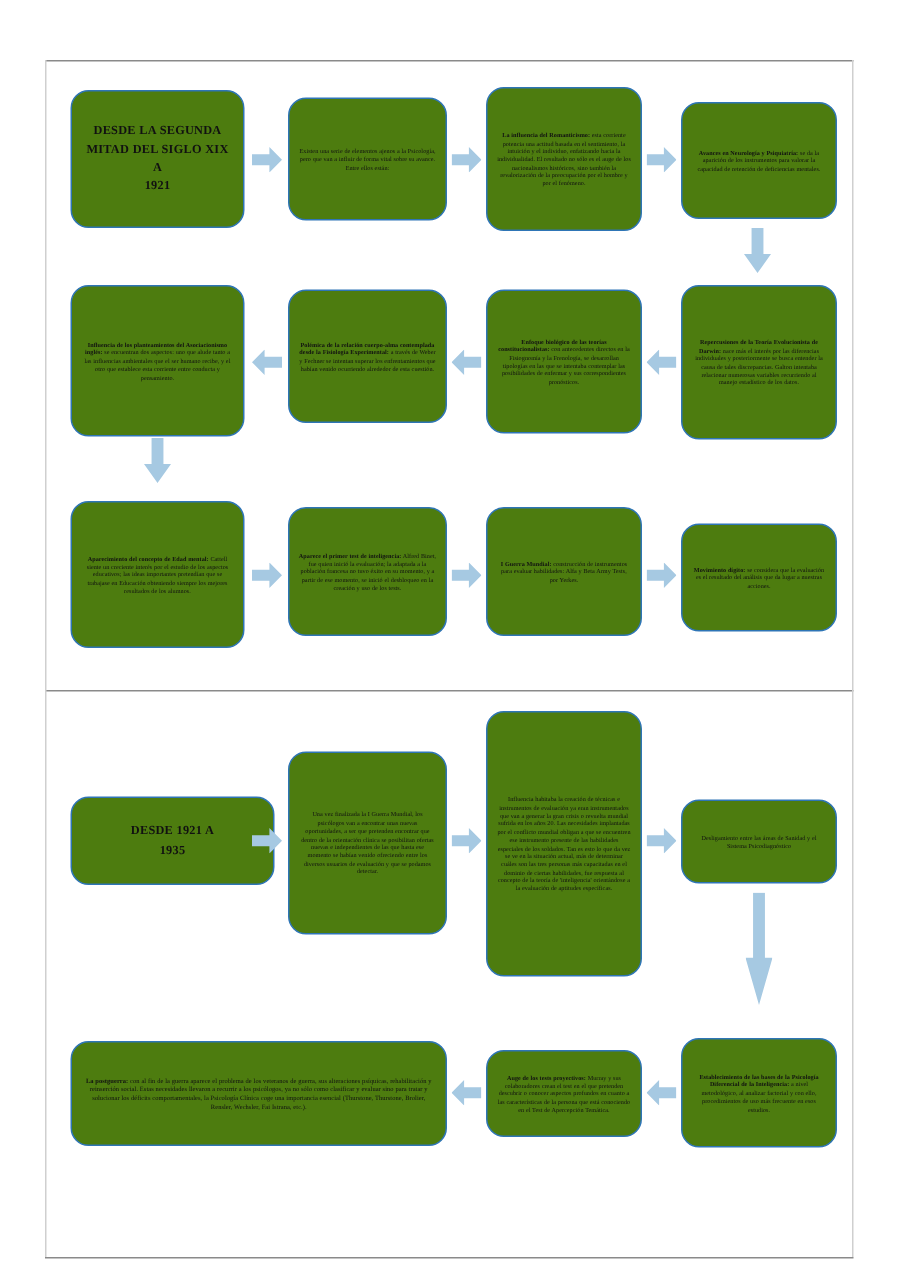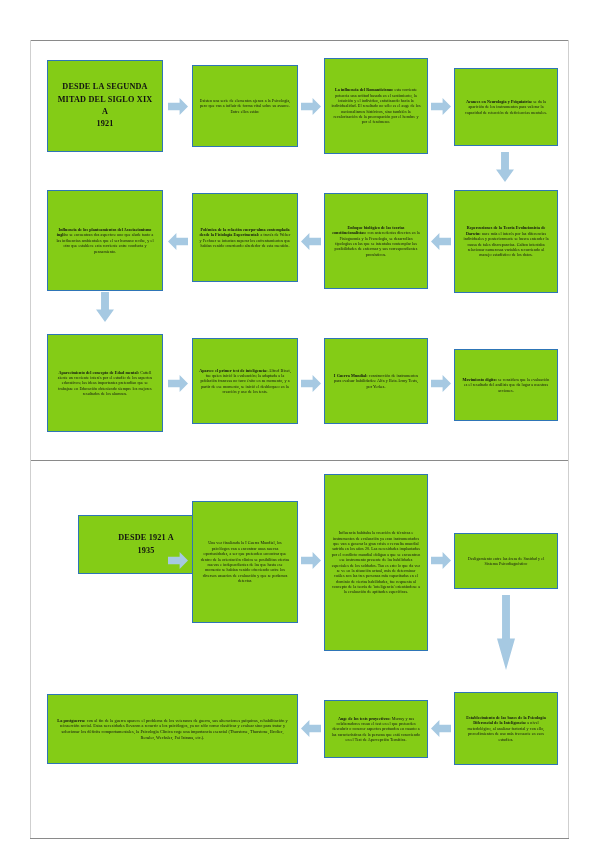--- a/index.html
+++ b/index.html
@@ -39,22 +39,22 @@
     position: absolute;
     width: 1px;
     background: #cfcfcf;
   }
 
   
   .box {
     position: absolute;
     box-sizing: border-box;
     border: 1px solid #2e75b6;
-    border-radius: 0;
-    background: #84cc16;
+    border-radius: 12px;
+    background: #4d7c0f;
     display: flex;
     align-items: center;
     justify-content: center;
     padding: 5px 6px;
     text-align: center;
     overflow: hidden;
   }
   .box .txt {
     font-size: 4.1px;
     line-height: 1.32;
@@ -191,21 +191,21 @@
   </div>
 
   <div class="arrow right" style="left:431px; top:375px; width:20px; height:17px;"></div>
 
   <div class="box" style="left:454px; top:349px; width:104px; height:72px;">
     <span class="txt">
       <b>Movimiento dígito:</b><span> se considera que la evaluación es el resultado del análisis que da lugar a nuestras acciones.</span>
     </span>
   </div>
 
-  <div class="box title" style="left:47px; top:515px; width:136px; height:59px;margin-left:31px;">
+  <div class="box title" style="left:47px; top:531px; width:136px; height:59px;">
     <span class="txt">
       <span>DESDE 1921 A</span><br>
       <span>1935</span>
     </span>
   </div>
 
   <div class="arrow right" style="left:168px; top:552px; width:20px; height:17px;"></div>
 
   <div class="box" style="left:192px; top:501px; width:106px; height:122px;">
     <span class="txt">

